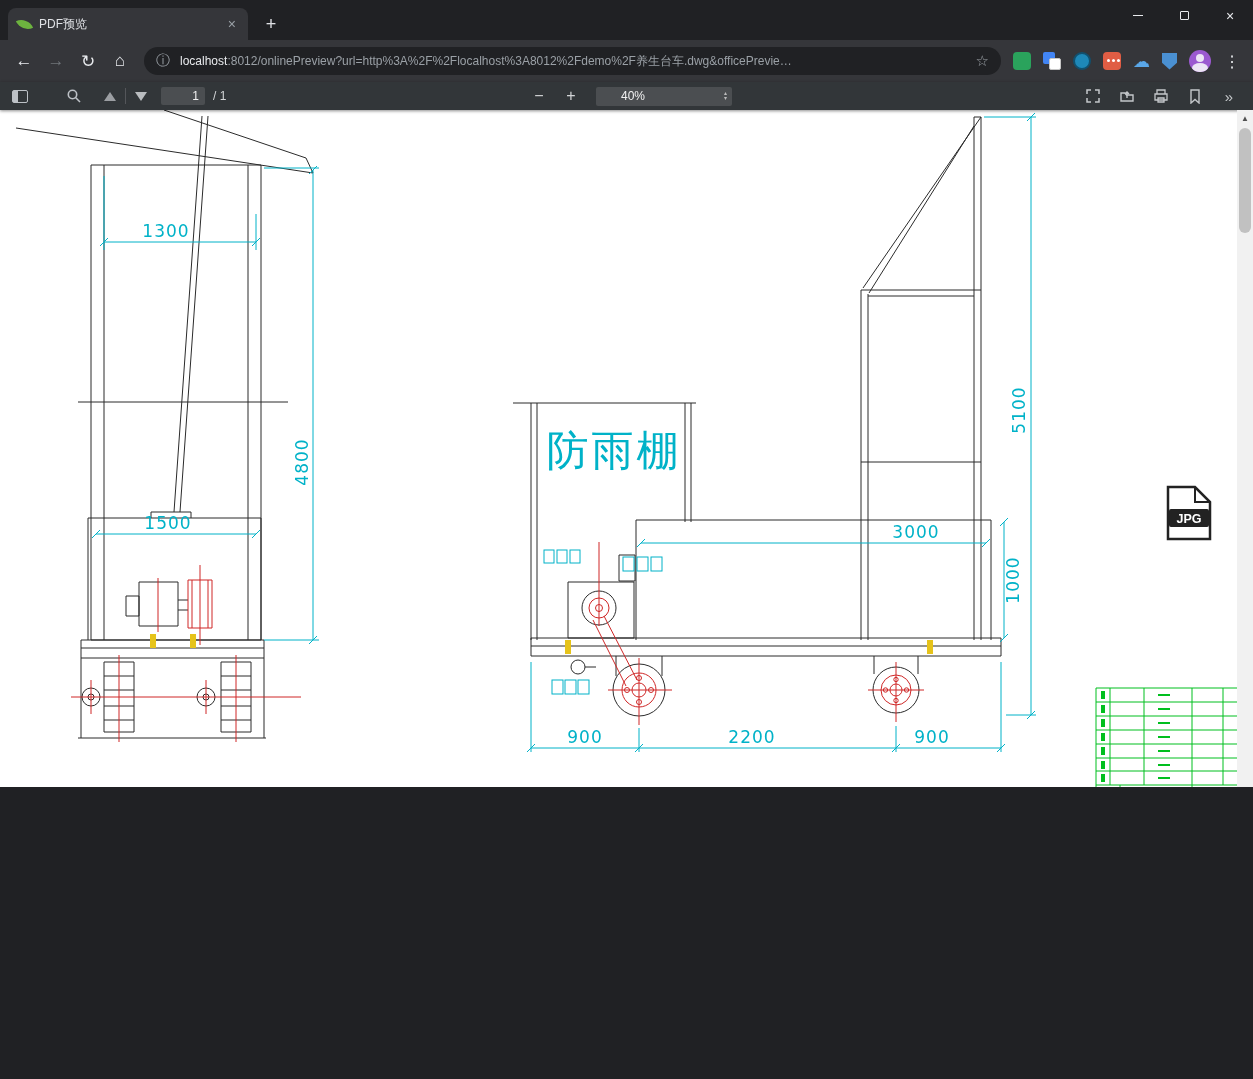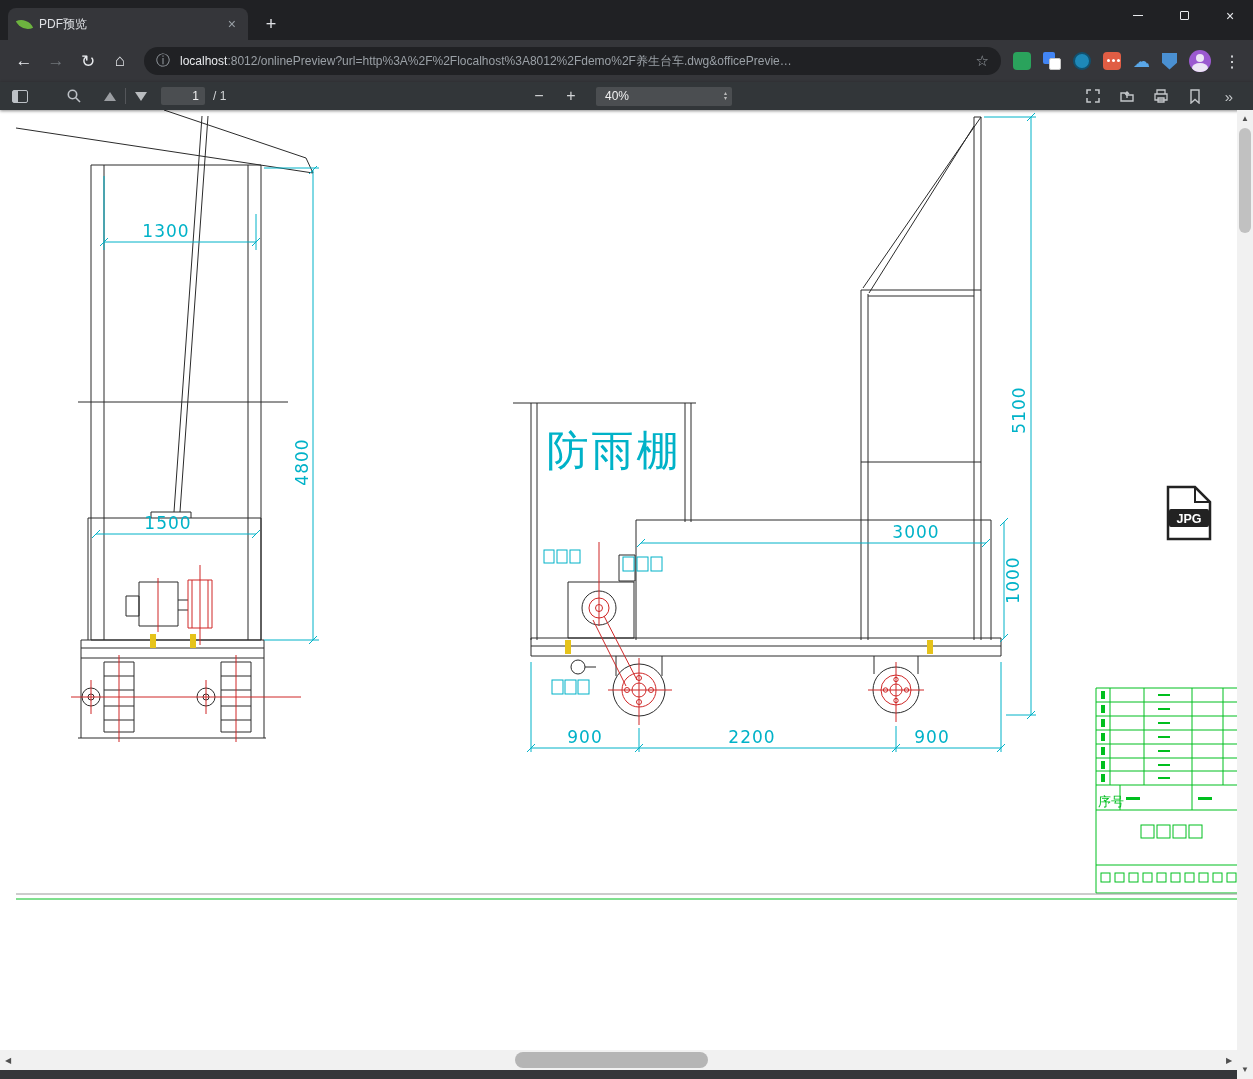--- a/index.html
+++ b/index.html
@@ -1,17 +1,17 @@
 <!DOCTYPE html>
 <html><head>
 <meta charset="utf-8">
 <style>
   html,body{margin:0;padding:0;background:#202124;overflow:hidden;}
   *{box-sizing:border-box;}
-  .window{position:relative;width:1253px;height:1079px;background:#202124;
+  .window{position:relative;width:1253px;height:787px;background:#202124;
     font-family:"Liberation Sans",sans-serif;overflow:hidden;}
 
   
   .tabbar{position:absolute;top:0;left:0;width:100%;height:40px;background:#202124;}
   .tab{position:absolute;left:8px;top:8px;width:240px;height:32px;background:#35363a;
     border-radius:8px 8px 0 0;display:flex;align-items:center;padding:0 10px;}
   .favicon{width:13px;height:13px;background:#6db33f;border-radius:0 100% 0 100%;
     transform:rotate(-25deg);flex:none;}
   .tab-title{flex:1;margin:0 8px;font-size:12px;color:#dfe1e5;white-space:nowrap;overflow:hidden;}
   .tab-close{color:#9aa0a6;font-size:14px;line-height:1;padding:2px;cursor:pointer;}
@@ -64,21 +64,21 @@
   .tri-down{width:0;height:0;border-left:6px solid transparent;border-right:6px solid transparent;
     border-top:9px solid #b9bcbf;}
   .tdivider{width:1px;height:16px;background:#54565a;margin-left:9px;}
   .page-input{width:44px;height:18px;background:#4b4e51;border:none;border-radius:2px;color:#f1f1f1;
     font-size:12px;text-align:right;padding-right:6px;font-family:"Liberation Sans",sans-serif;}
   .page-total{color:#d3d5d7;font-size:12px;margin-left:8px;}
   .centergroup{position:absolute;left:528px;top:0;height:100%;display:flex;align-items:center;}
   .zbtn{color:#d3d5d7;font-size:16px;width:22px;text-align:center;}
   .zoom-select{width:136px;height:19px;background:#4b4e51;border-radius:2px;display:flex;align-items:center;
     margin-left:14px;}
-  .zoom-select .zv{flex:1;color:#f1f1f1;font-size:12px;padding-left:9px;}
+  .zoom-select .zv{flex:1;color:#f1f1f1;font-size:12px;padding-left:25px;}
   .spinner{display:flex;flex-direction:column;line-height:5px;font-size:6px;color:#bbb;margin-right:5px;}
   .rightgroup{position:absolute;right:20px;top:0;height:100%;display:flex;align-items:center;gap:18px;}
   .rightgroup svg{display:block;}
   .chevrons{color:#c4c7ca;font-size:15px;margin-left:4px;}
 
   
   .content{position:absolute;top:110px;left:0;width:1237px;height:940px;background:#ffffff;overflow:hidden;padding-left:16px;}
   .k{stroke:#2b2b2b;fill:none;stroke-width:1;}
   .c{stroke:#00b2c8;fill:none;stroke-width:1;}
   .r{stroke:#cf2727;fill:none;stroke-width:1;}

